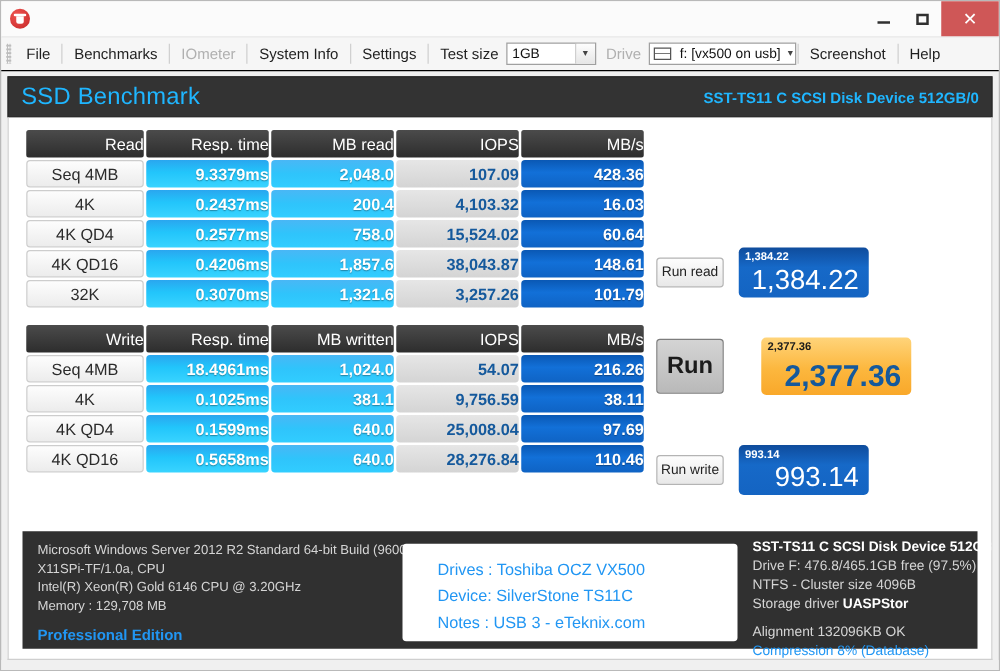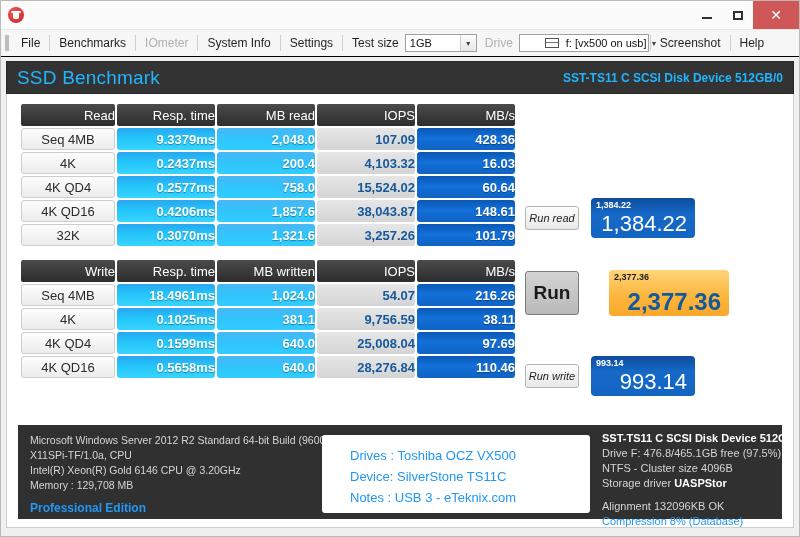--- a/index.html
+++ b/index.html
@@ -128,21 +128,21 @@
   .combo .val { padding: 0 4px; white-space: nowrap; }
   .combo .arrow {
     width: 15px; height: 16px;
     margin-left: auto;
     background: linear-gradient(#fdfdfd, #e6e6e6);
     border-left: 1px solid #cfcfcf;
     display: flex; align-items: center; justify-content: center;
     font-size: 7px; color: #444;
   }
   .combo-testsize { width: 72px; }
-  .combo-drive { width: 130px; padding-left: 22px; }
+  .combo-drive { width: 118px; }
   .combo-drive .arrow { background: transparent; border-left: none; }
   .drive-ico {
     width: 14px; height: 10px;
     margin: 0 3px 0 3px;
     border: 1px solid #555;
     background: linear-gradient(#fff 0 40%, #777 40% 55%, #fff 55%);
     box-sizing: border-box;
     flex: none;
   }
 
@@ -247,21 +247,21 @@
   .btn {
     background: linear-gradient(#fdfdfd, #e8e8e8);
     border: 1px solid #b4b4b4;
     border-radius: 3px;
     font-size: 11px;
     color: #222;
     display: flex;
     align-items: center;
     justify-content: center;
   }
-  .btn-runread, .btn-runwrite { width: 52px; height: 22px; font-style: italic; }
+  .btn-runread, .btn-runwrite { width: 52px; height: 22px; }
   .btn-run {
     width: 52px; height: 42px;
     background: linear-gradient(#d4d4d4, #b9b9b9);
     border: 1px solid #7d7d7d;
     font-size: 19px;
     font-weight: bold;
     color: #1b1b1b;
   }
   .score {
     border-radius: 4px;

